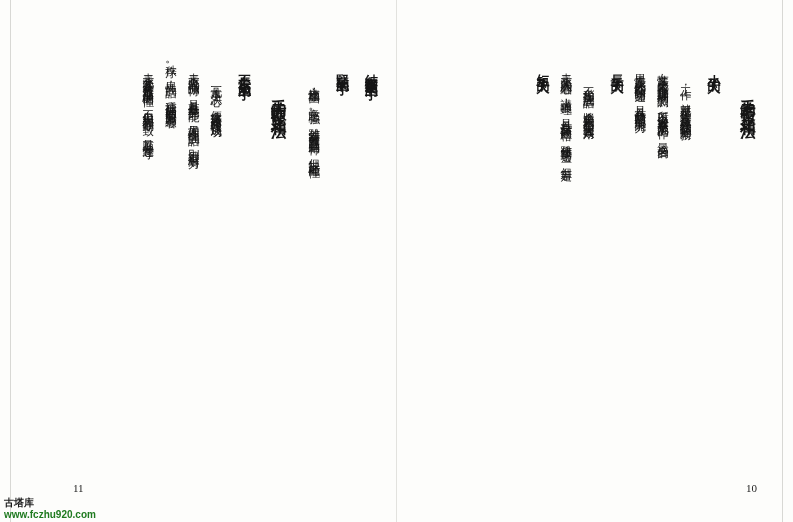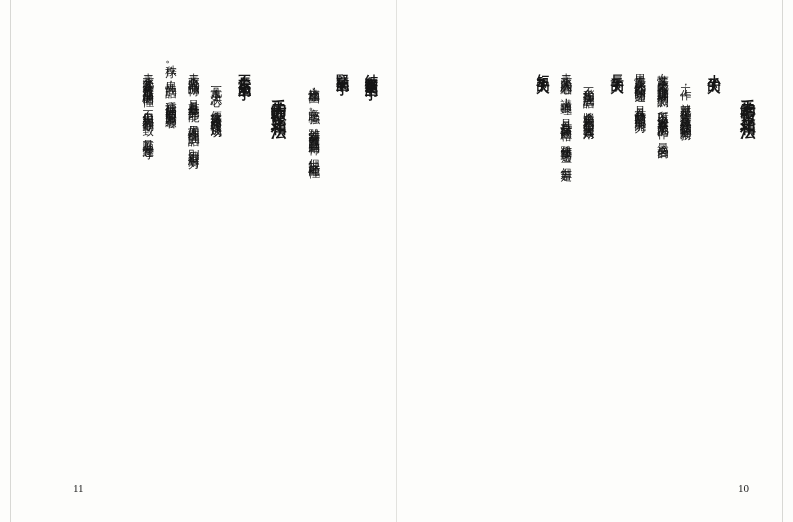--- a/index.html
+++ b/index.html
@@ -103,21 +103,21 @@
   }
 
   .folio {
     position: absolute;
     bottom: 28px;
     font-family: "Liberation Serif", serif;
     font-size: 11px;
     color: #222;
     margin-left: 21px;
   }
-  .folio-right { right: 44px; }
+  .folio-right { right: 36px; }
   .folio-left { left: 52px; }
 
   .watermark {
     position: absolute;
     left: 4px;
     bottom: 2px;
     font-family: "Liberation Sans", sans-serif;
     font-size: 10px;
     line-height: 1.15;
     color: #2e7d32;
@@ -165,14 +165,18 @@
       <div class="col body">表示此人見識淵博，且具有處世的才能。如果理性強的話，則很有忍耐力，</div>
 
       <div class="col body flush">秩序。男性的話，這種偏頗的傾向更為顯著。</div>
       <div class="col body">表示此人多孕具有放浪形骸的個性，不但思想和行動不一致，且不願意遵守</div>
     </div>
 
     <div class="folio folio-right">10</div>
     <div class="folio folio-left">11</div>
   </div>
 
+  <div class="watermark">
+    <div class="wm-top">古塔库</div>
+    <div class="wm-url">www.fczhu920.com</div>
+  </div>
 
 </div>
 
 </body></html>

